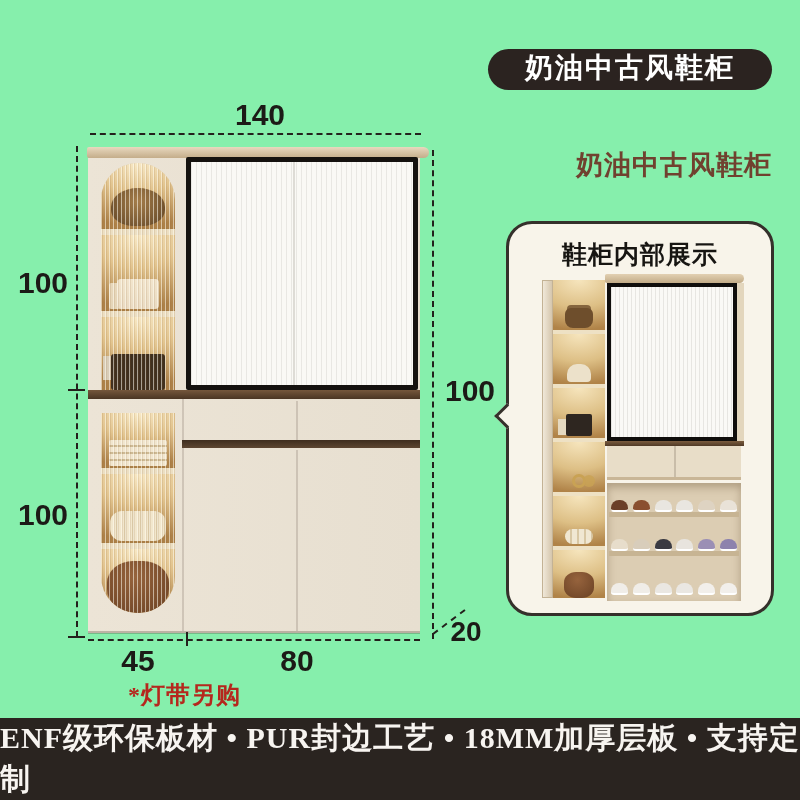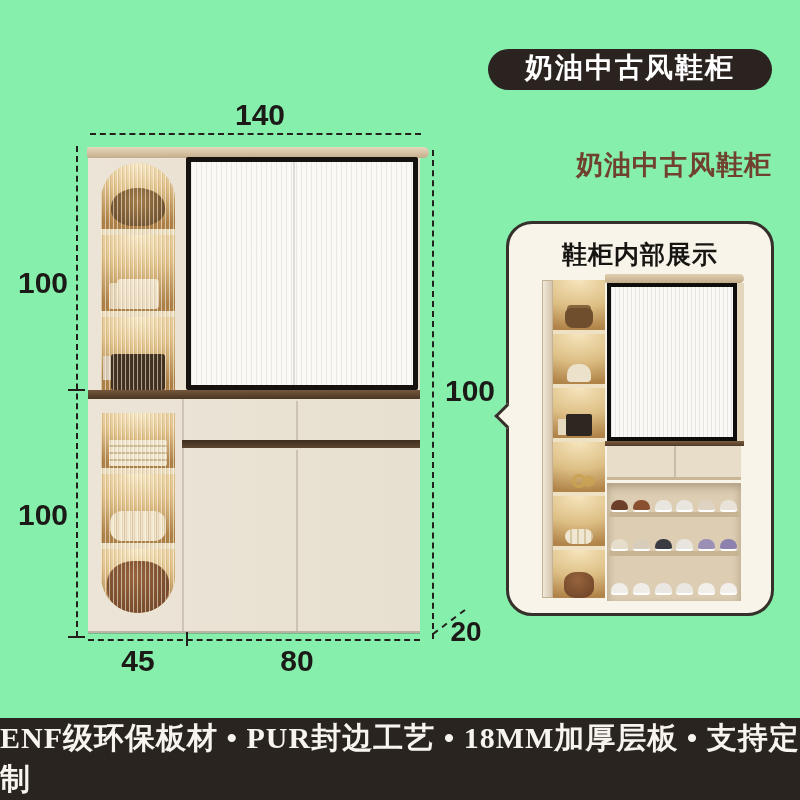--- a/index.html
+++ b/index.html
@@ -237,16 +237,17 @@
             <div class="shoe" style="background:#eae7e2;"></div>
             <div class="shoe" style="background:#f2efeb;"></div>
             <div class="shoe" style="background:#f2efeb;"></div>
           </div>
         </div>
 
       </div>
     </div>
   </div>
 
+  <div class="fn-red">*灯带另购</div>
 
   <div class="banner">ENF级环保板材 • PUR封边工艺 • 18MM加厚层板 • 支持定制</div>
 
 </div>
 
 </body></html>

